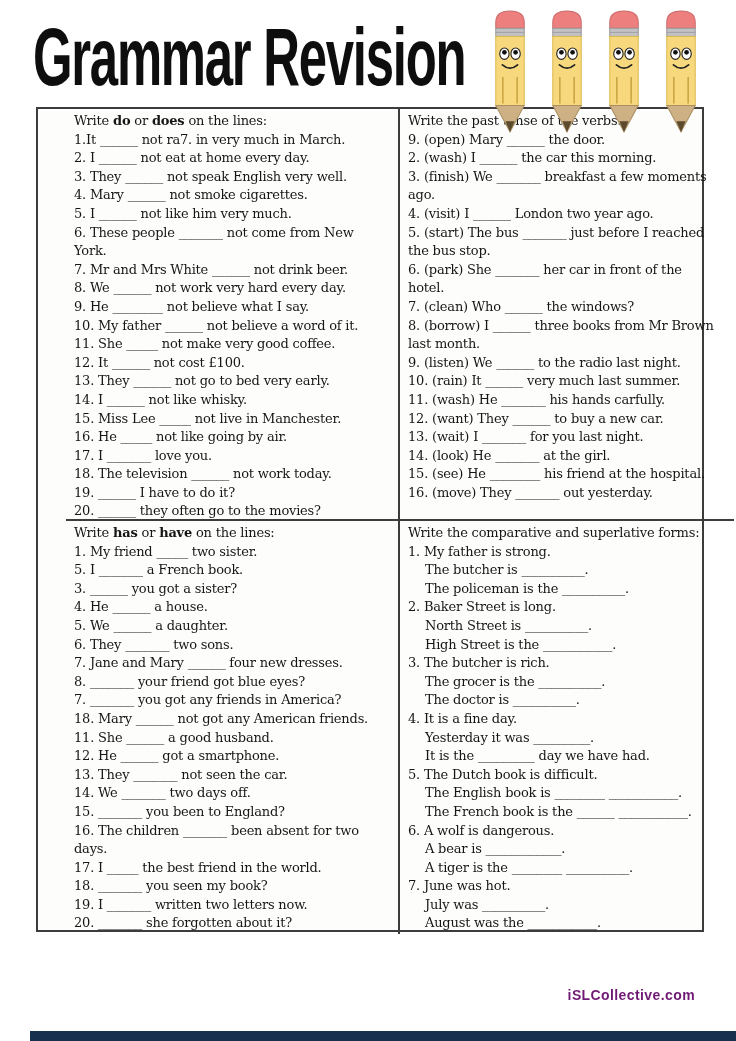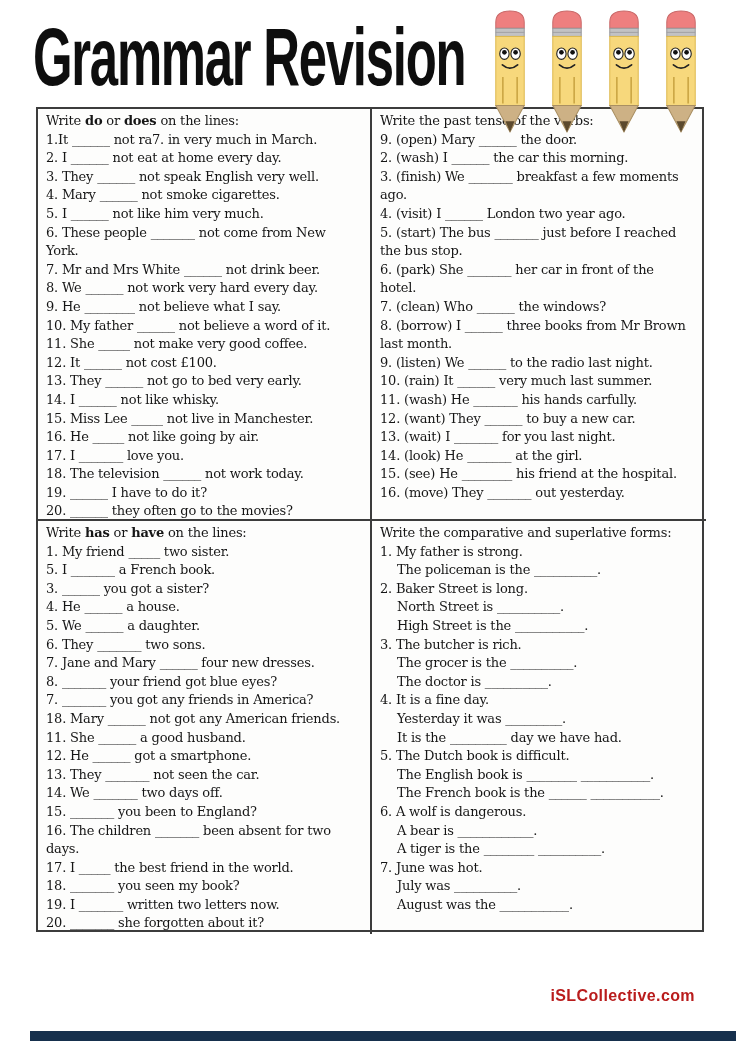--- a/index.html
+++ b/index.html
@@ -31,42 +31,43 @@
   .worksheet-table{
     position:absolute;left:36px;top:107px;
     width:668px;height:825px;
     display:grid;
     grid-template-columns:334px 334px;
     grid-template-rows:412px 413px;
     border:2px solid #3c3c3c;
     box-sizing:border-box;
     background:#fdfdfc;
     z-index:1;
+    padding-left:28px;
   }
   .cell{
     box-sizing:border-box;
     padding:3px 14px 0 8px;
     overflow:hidden;
   }
   .cell.c0{border-right:2px solid #3c3c3c;}
   .cell.r0{border-bottom:2px solid #3c3c3c;}
   .sec-title,.line{
     font-size:13px;
     line-height:18.6px;
     letter-spacing:-0.2px;
   }
   .b{font-weight:bold;}
   .line.sub{padding-left:17px;}
   .watermark{
     position:absolute;top:987px;right:41px;
     font-family:"Liberation Sans", sans-serif;
     font-weight:bold;
-    font-size:16px;
+    font-size:14px;
     letter-spacing:0.4px;
-    color:#b91c1c;
+    color:#701a75;
   }
   .bottom-bar{
     position:absolute;left:30px;top:1031px;
     width:706px;height:10px;
     background:#16304d;
   }
 </style>
 </head>
 <body>
 
@@ -197,20 +198,21 @@
       <div class="line">15. _______ you been to England?</div>
       <div class="line">16. The children _______ been absent for two days.</div>
       <div class="line">17. I _____ the best friend in the world.</div>
       <div class="line">18. _______ you seen my book?</div>
       <div class="line">19. I _______ written two letters now.</div>
       <div class="line">20. _______ she forgotten about it?</div>
     </div>
   <div class="cell c1 r1">
       <div class="sec-title"><span>Write the comparative and superlative forms:</span></div>
       <div class="line">1. My father is strong.</div>
+      <div class="line sub">The butcher is __________.</div>
       <div class="line sub">The policeman is the __________.</div>
       <div class="line">2. Baker Street is long.</div>
       <div class="line sub">North Street is __________.</div>
       <div class="line sub">High Street is the ___________.</div>
       <div class="line">3. The butcher is rich.</div>
       <div class="line sub">The grocer is the __________.</div>
       <div class="line sub">The doctor is __________.</div>
       <div class="line">4. It is a fine day.</div>
       <div class="line sub">Yesterday it was _________.</div>
       <div class="line sub">It is the _________ day we have had.</div>

